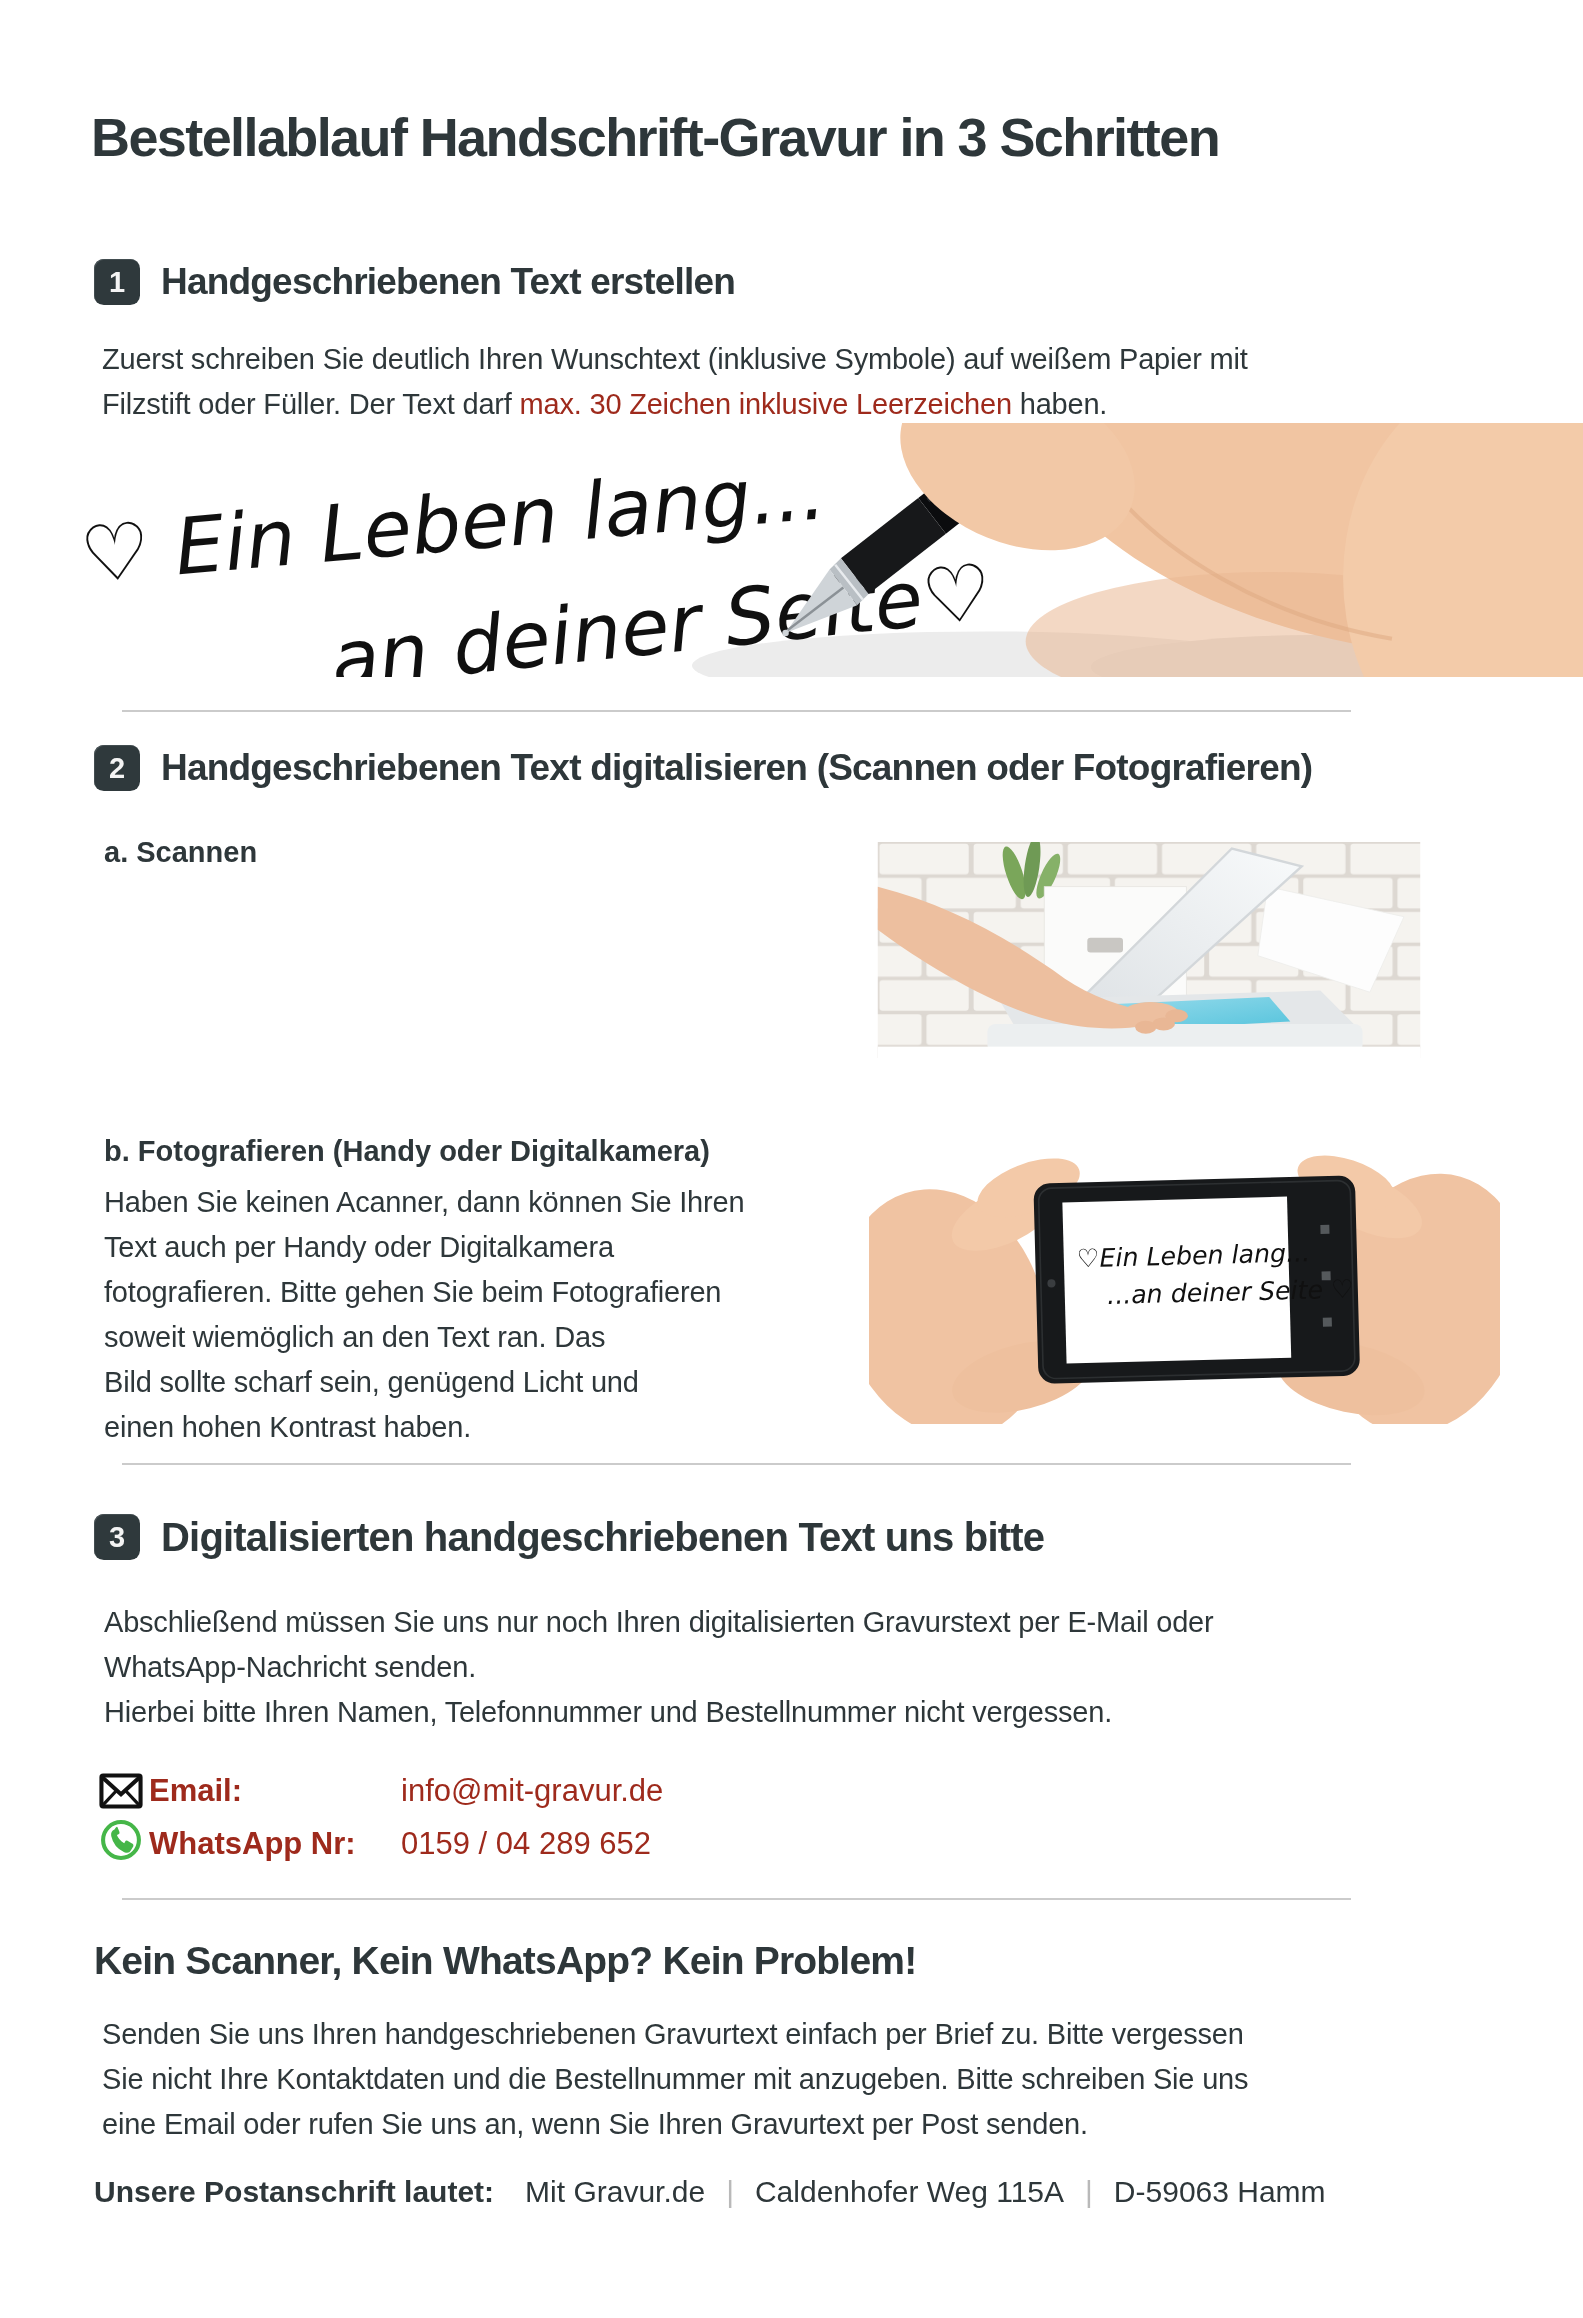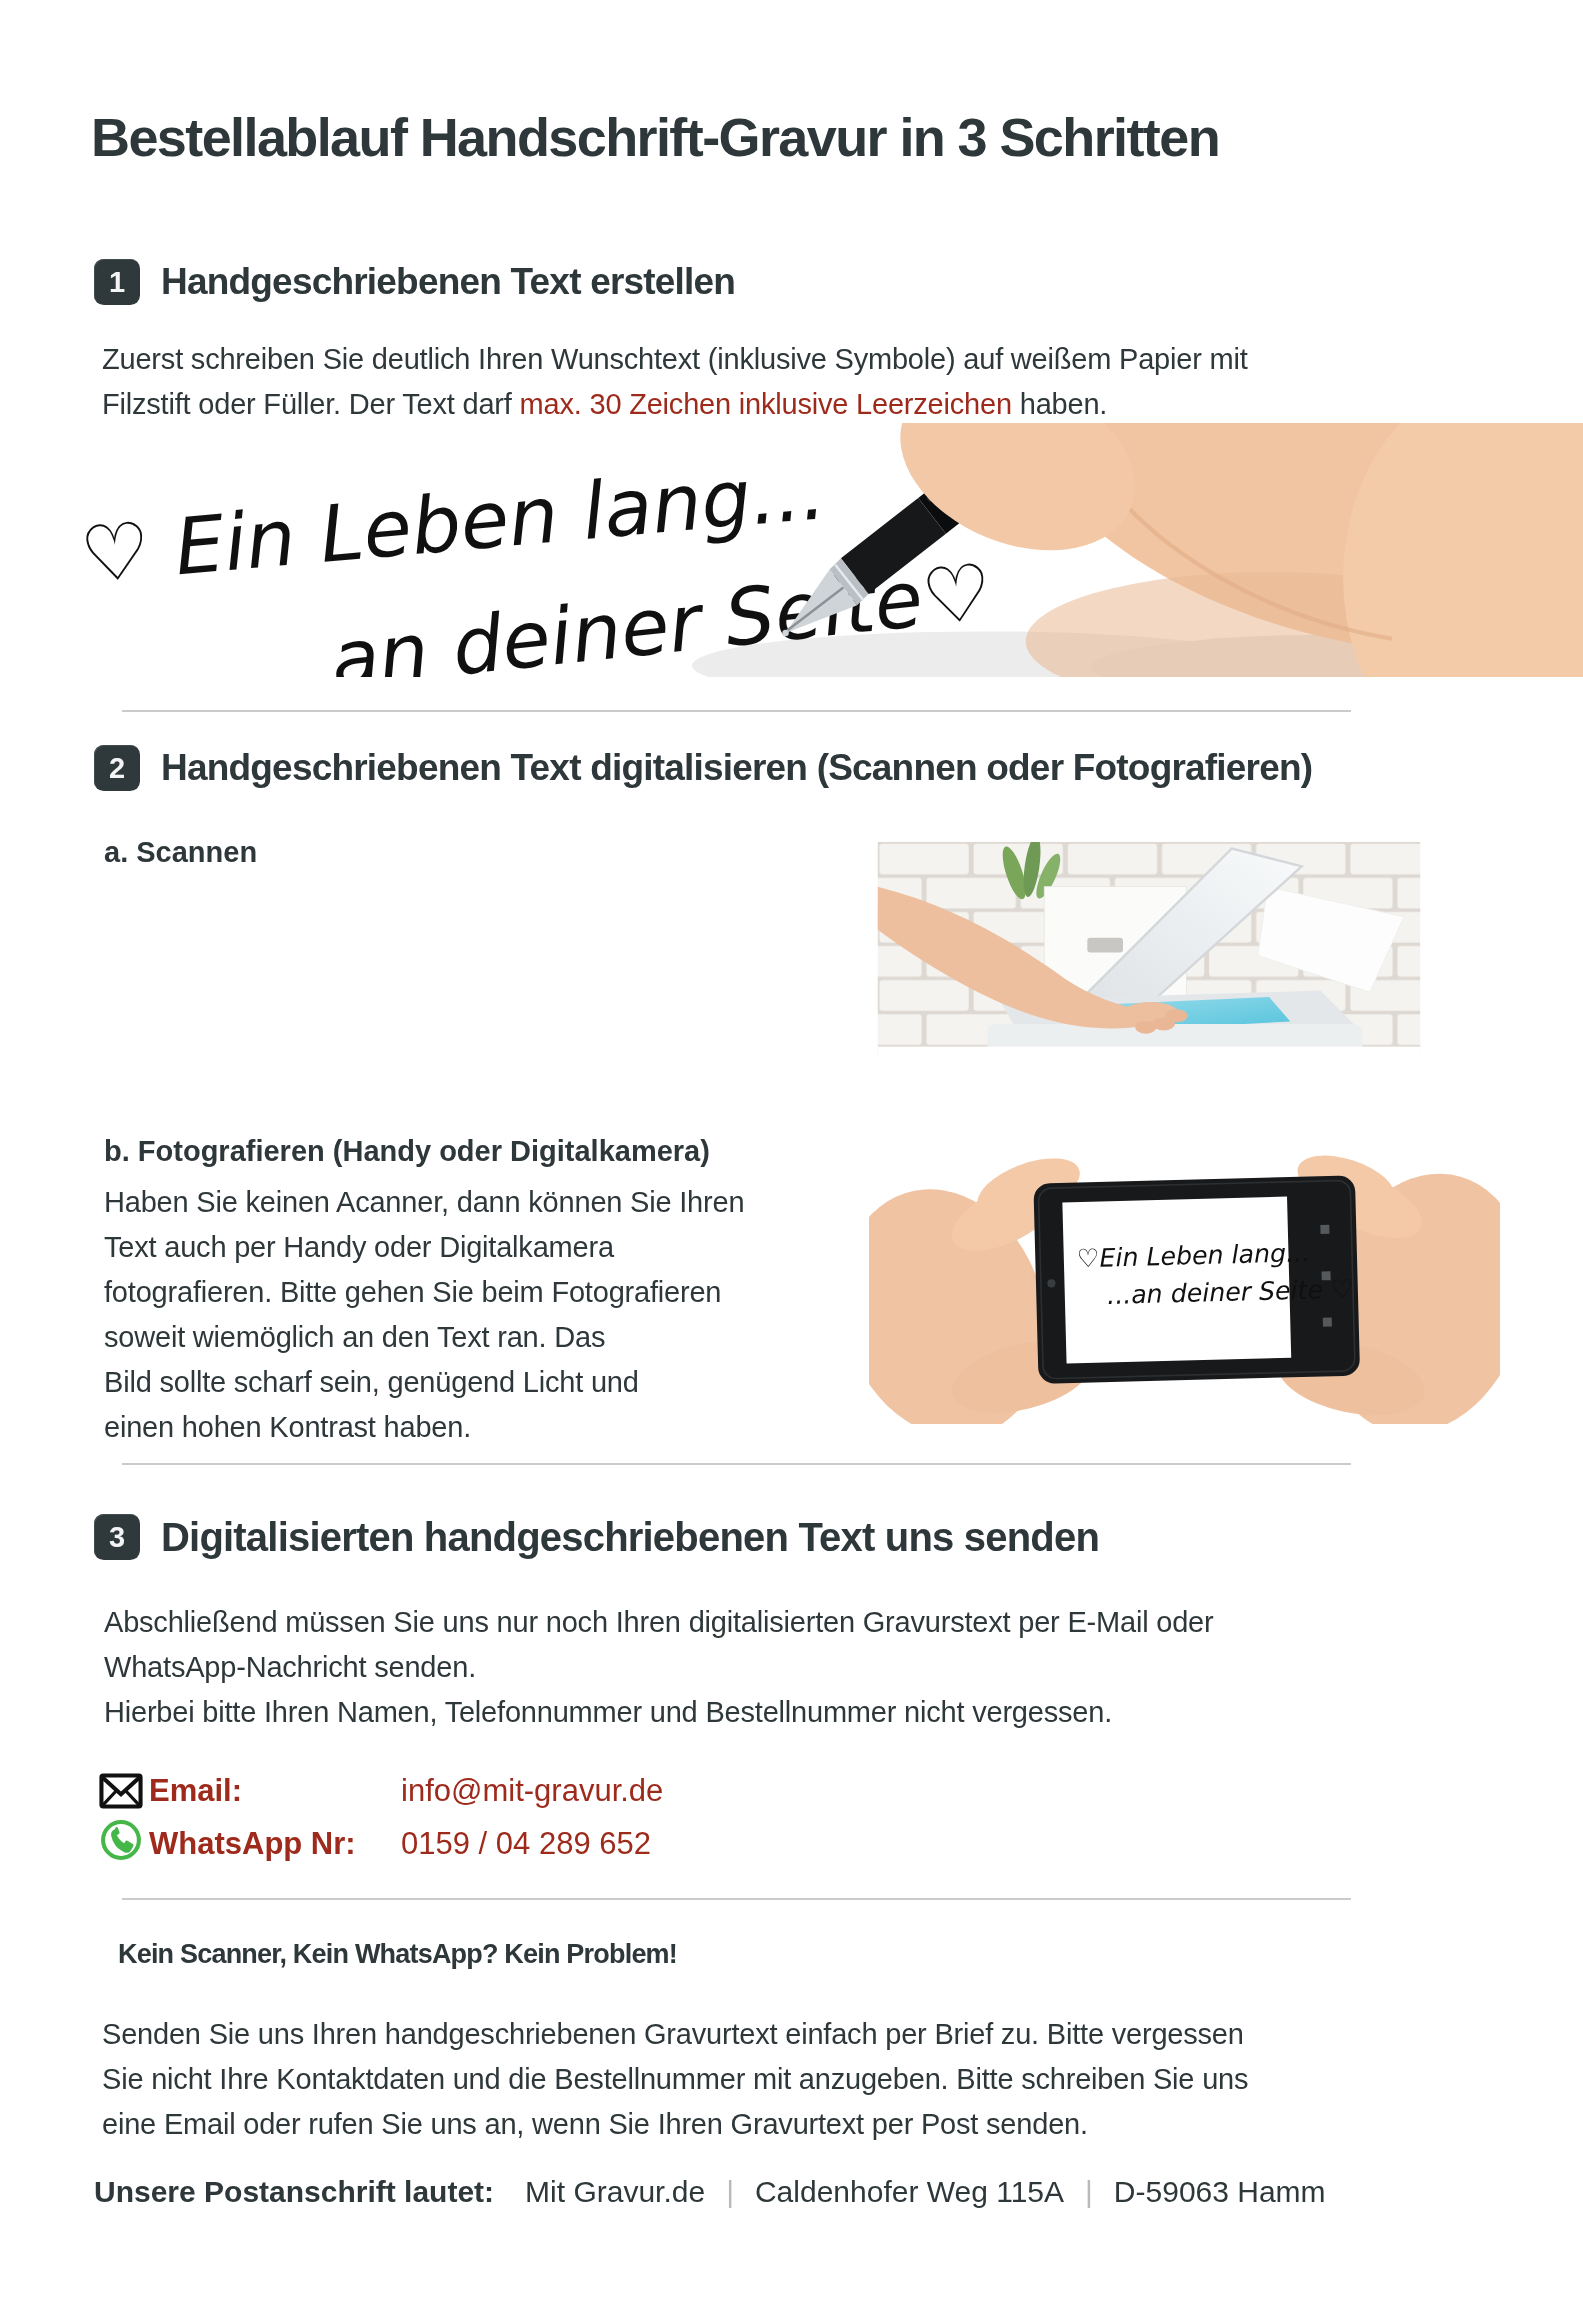--- a/index.html
+++ b/index.html
@@ -13,21 +13,21 @@
     font-size:54px; font-weight:bold; letter-spacing:-1.6px; color:#2e373a; white-space:nowrap;
   }
   .step-header{display:flex; align-items:center; gap:21px;}
   .badge{
     width:46px; height:46px; flex:0 0 46px; background:#2f393c; border-radius:9.8px;
     color:#f4f4f4; font-size:29px; font-weight:bold; display:flex; align-items:center; justify-content:center;
     box-shadow:inset 0.8px 0.8px 0 #4a5457;
   }
   .step-title{font-size:37px; font-weight:bold; letter-spacing:-0.8px; white-space:nowrap;}
   .step-title.big{font-size:40px;}
-  .section-title{font-size:27px; font-weight:bold; letter-spacing:-0.8px; white-space:nowrap;margin-left:24px;}
+  .section-title{font-size:39px; font-weight:bold; letter-spacing:-0.8px; white-space:nowrap;}
   
   .body-text{
     font-size:29px; line-height:1.55; letter-spacing:-0.2px; white-space:pre-line; margin:8px;
   }
   .sub-head{font-size:29px; font-weight:bold; margin:8px;}
   .red{color:#9e2a1c;}
   .divider{height:1.6px; background:#cbcbcb;}
   
   .contact{display:flex; flex-direction:column; gap:6.5px;}
   .crow{display:flex; align-items:flex-end; height:46px;}
@@ -175,21 +175,21 @@
         <text class="hand-script" x="256" y="192" font-size="31">♡Ein Leben lang...</text>
         <text class="hand-script" x="292" y="238" font-size="31">...an deiner Seite ♡</text>
       </g>
     </svg>
   </div>
 
   <div class="abs divider" style="left:122px; top:1463px; width:1229px;"></div>
 
   <div class="abs step-header" style="left:94px; top:1514px;">
     <div class="badge">3</div>
-    <div class="step-title big">Digitalisierten handgeschriebenen Text uns senden</div>
+    <div class="step-title big">Digitalisierten handgeschriebenen Text uns bitte</div>
   </div>
 
   <p class="abs body-text" style="left:96px; top:1592px; width:1416px;">Abschließend müssen Sie uns nur noch Ihren digitalisierten Gravurstext per E-Mail oder
 WhatsApp-Nachricht senden.
 Hierbei bitte Ihren Namen, Telefonnummer und Bestellnummer nicht vergessen.</p>
 
   <div class="abs contact" style="left:99px; top:1763px;">
     <div class="crow">
       <span class="cicon">
         <svg width="44" height="36" viewBox="0 0 54 44">

